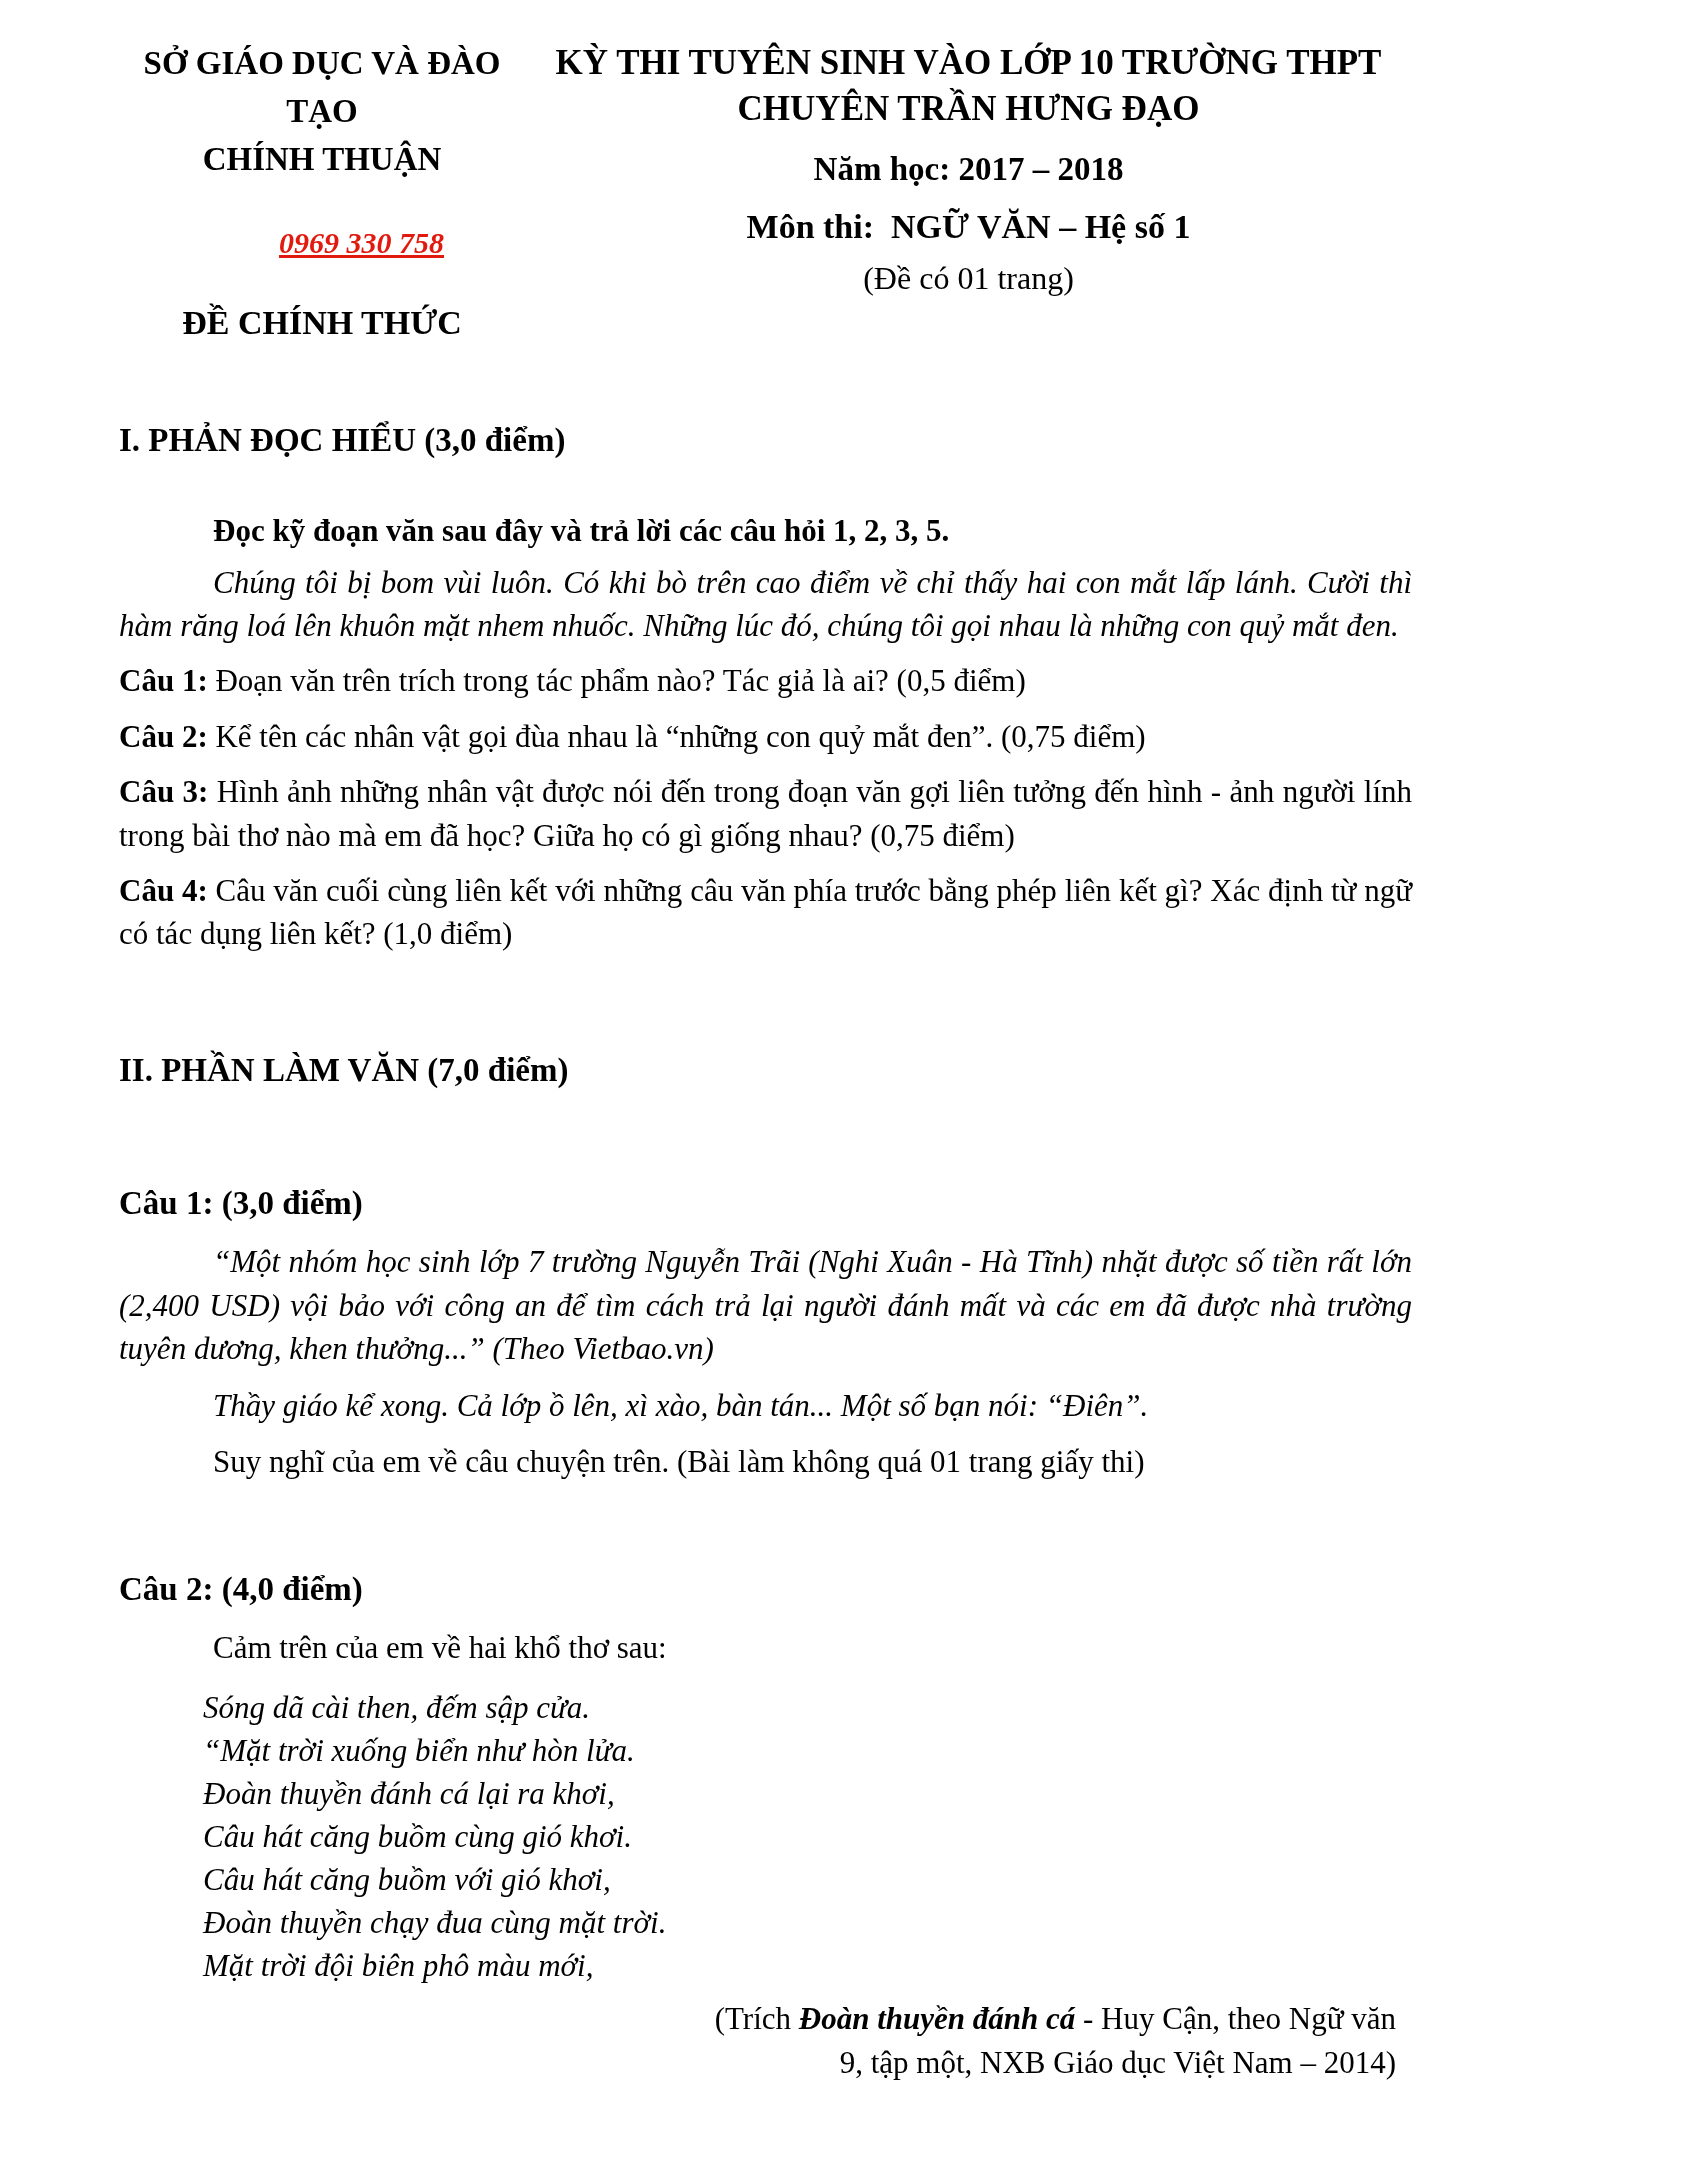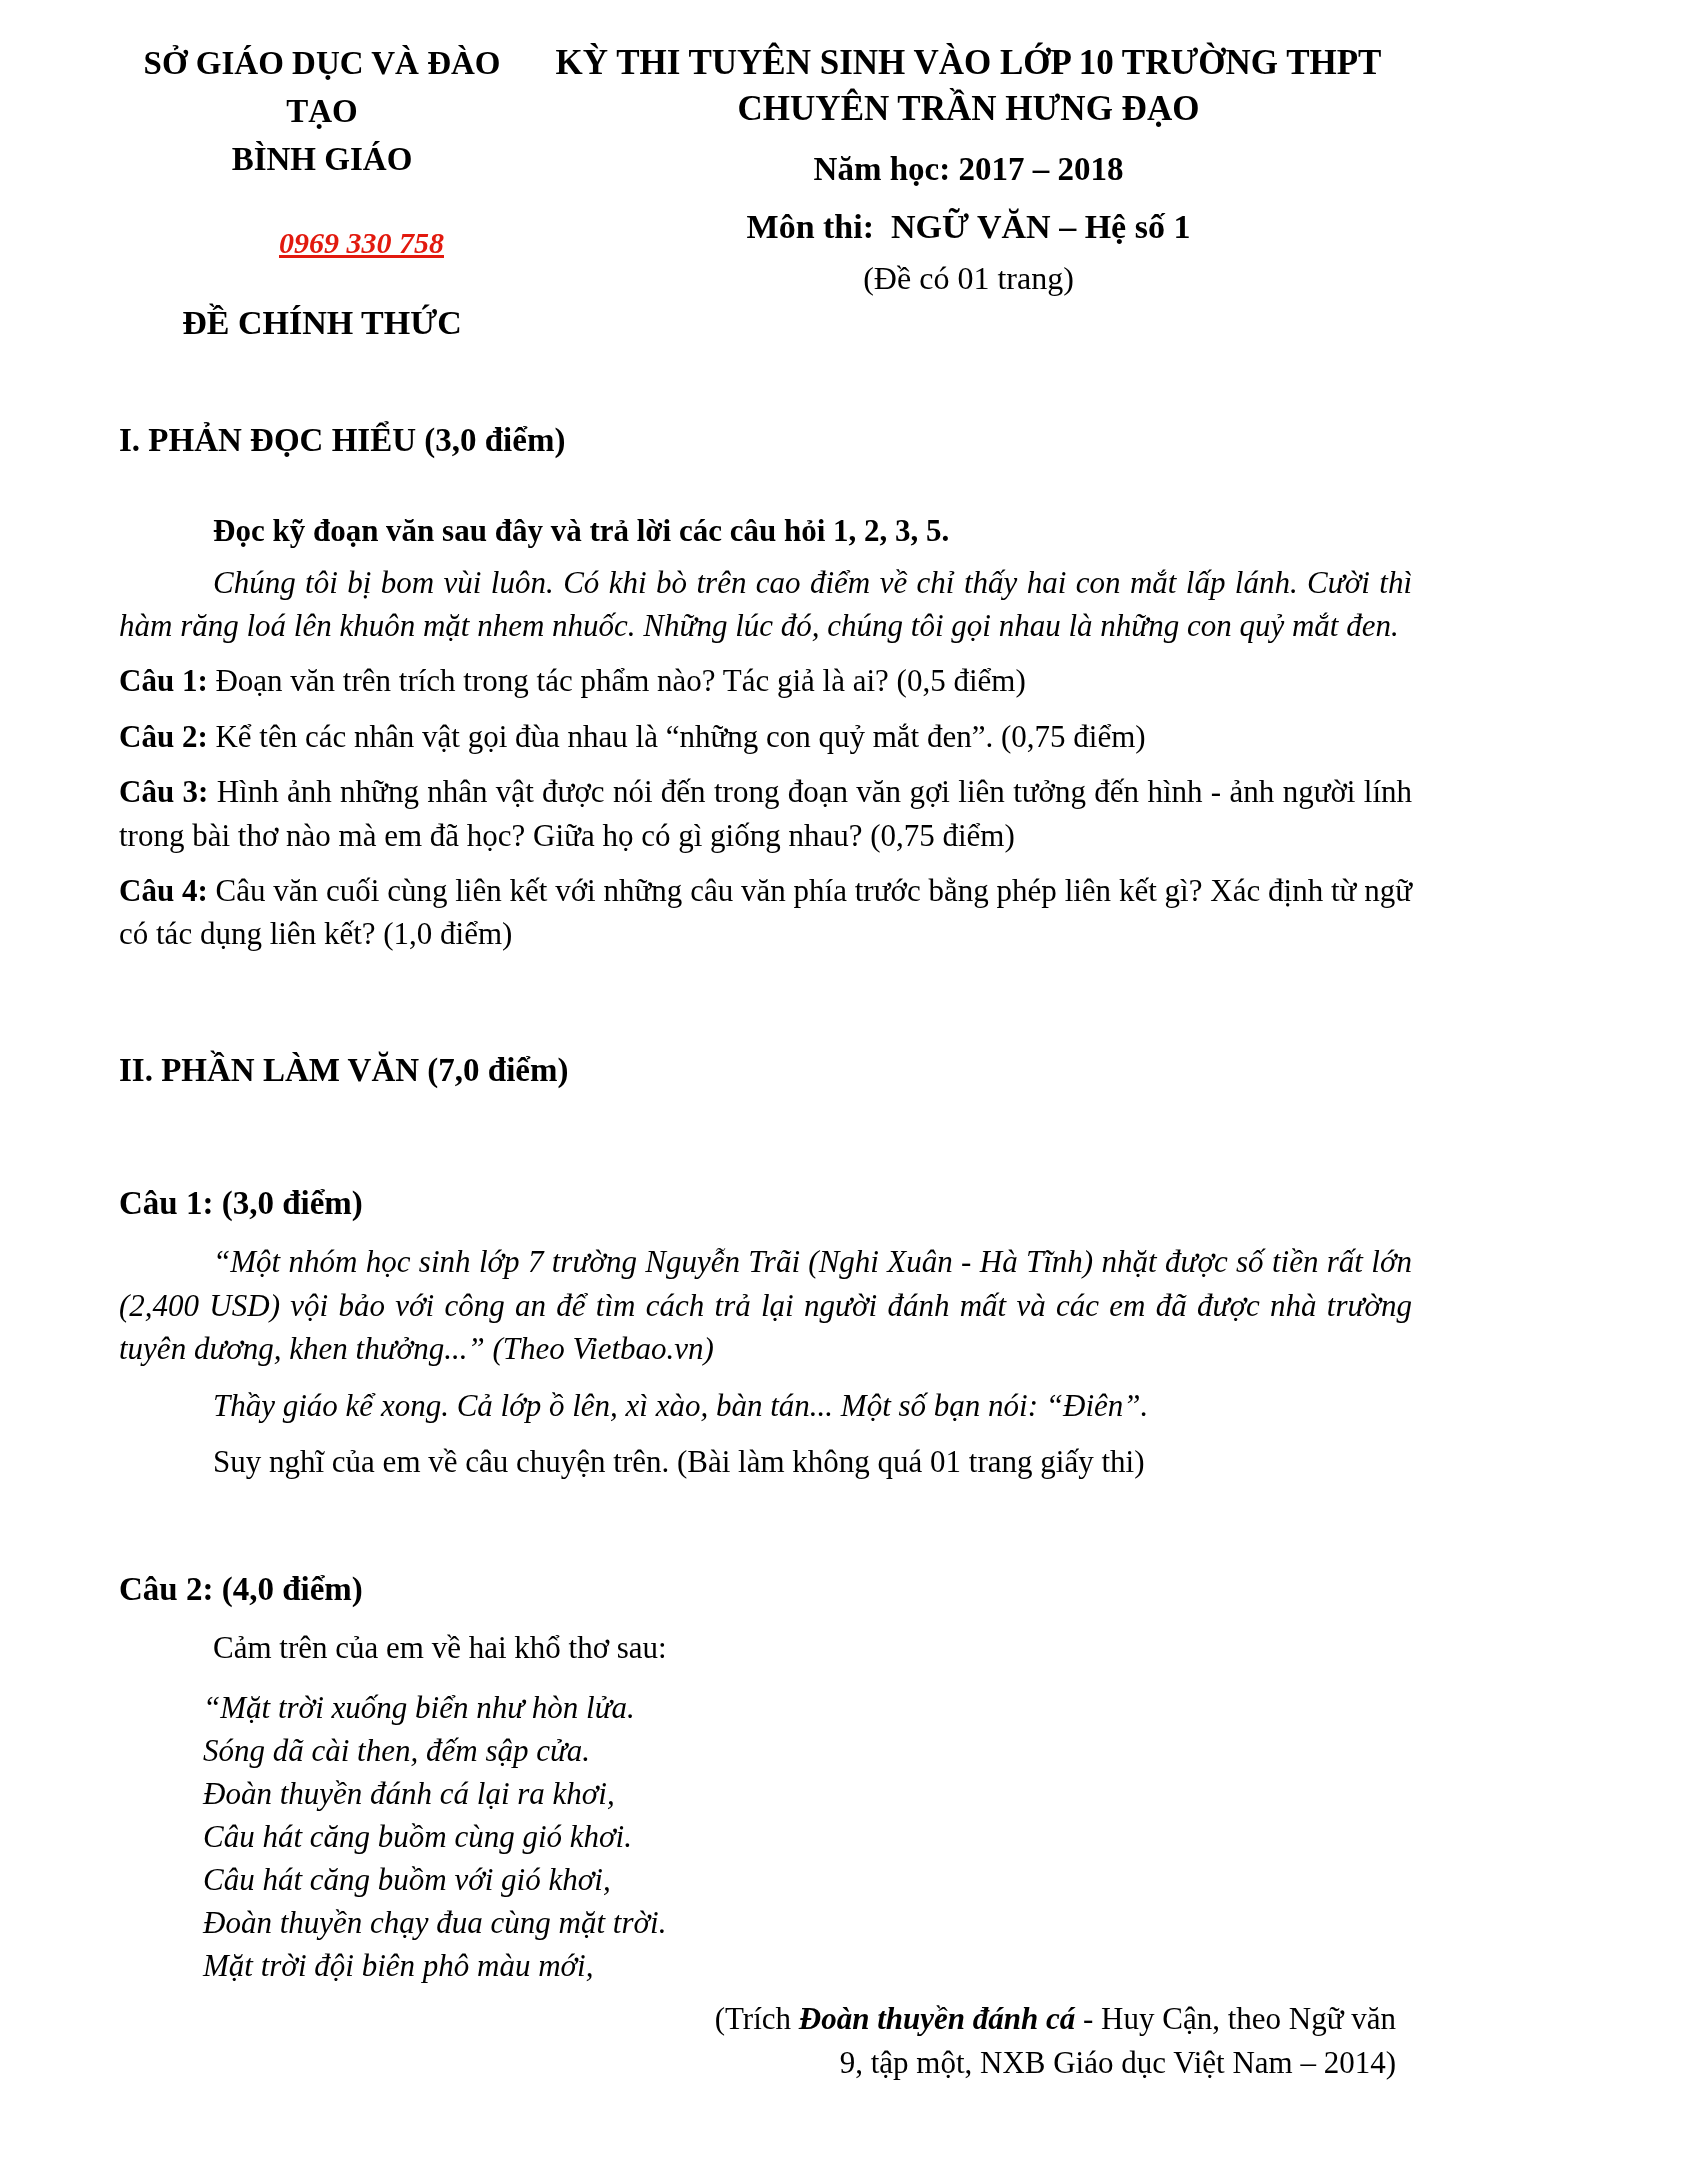--- a/index.html
+++ b/index.html
@@ -42,21 +42,21 @@
   .source-title{font-weight:bold;font-style:italic;}
 </style>
 </head>
 <body>
 
 <div class="page">
 
   <div class="header">
     <div class="h-left">
       <div class="dept">SỞ GIÁO DỤC VÀ ĐÀO TẠO</div>
-      <div class="dept">BÌNH GIÁO</div>
+      <div class="dept">CHÍNH THUẬN</div>
       <div class="logo">
         <div class="logo-phone">0969 330 758</div>
       </div>
       <div class="exam-type">ĐỀ CHÍNH THỨC</div>
     </div>
     <div class="h-right">
       <div class="title">KỲ THI TUYÊN SINH VÀO LỚP 10 TRƯỜNG THPT</div>
       <div class="title">CHUYÊN TRẦN HƯNG ĐẠO</div>
       <div class="year">Năm học: 2017 – 2018</div>
       <div class="subject">Môn thi:  NGỮ VĂN – Hệ số 1</div>
@@ -86,22 +86,22 @@
 
   <div class="reaction">Thầy giáo kể xong. Cả lớp ồ lên, xì xào, bàn tán... Một số bạn nói: “Điên”.</div>
 
   <div class="essay-prompt">Suy nghĩ của em về câu chuyện trên. (Bài làm không quá 01 trang giấy thi)</div>
 
   <div class="q2-label">Câu 2: (4,0 điểm)</div>
 
   <div class="q2-intro">Cảm trên của em về hai khổ thơ sau:</div>
 
   <div class="poem">
+    <div>Sóng dã cài then, đếm sập cửa.</div>
     <div>“Mặt trời xuống biển như hòn lửa.</div>
-    <div>Sóng dã cài then, đếm sập cửa.</div>
     <div>Đoàn thuyền đánh cá lại ra khơi,</div>
     <div>Câu hát căng buồm cùng gió khơi.</div>
     <div>Câu hát căng buồm với gió khơi,</div>
     <div>Đoàn thuyền chạy đua cùng mặt trời.</div>
     <div>Mặt trời đội biên phô màu mới,</div>
   </div>
 
   <div class="source">
     <div><span>(Trích </span><span class="source-title">Đoàn thuyền đánh cá</span><span> - Huy Cận, theo Ngữ văn</span></div>
     <div>9, tập một, NXB Giáo dục Việt Nam – 2014)</div>

